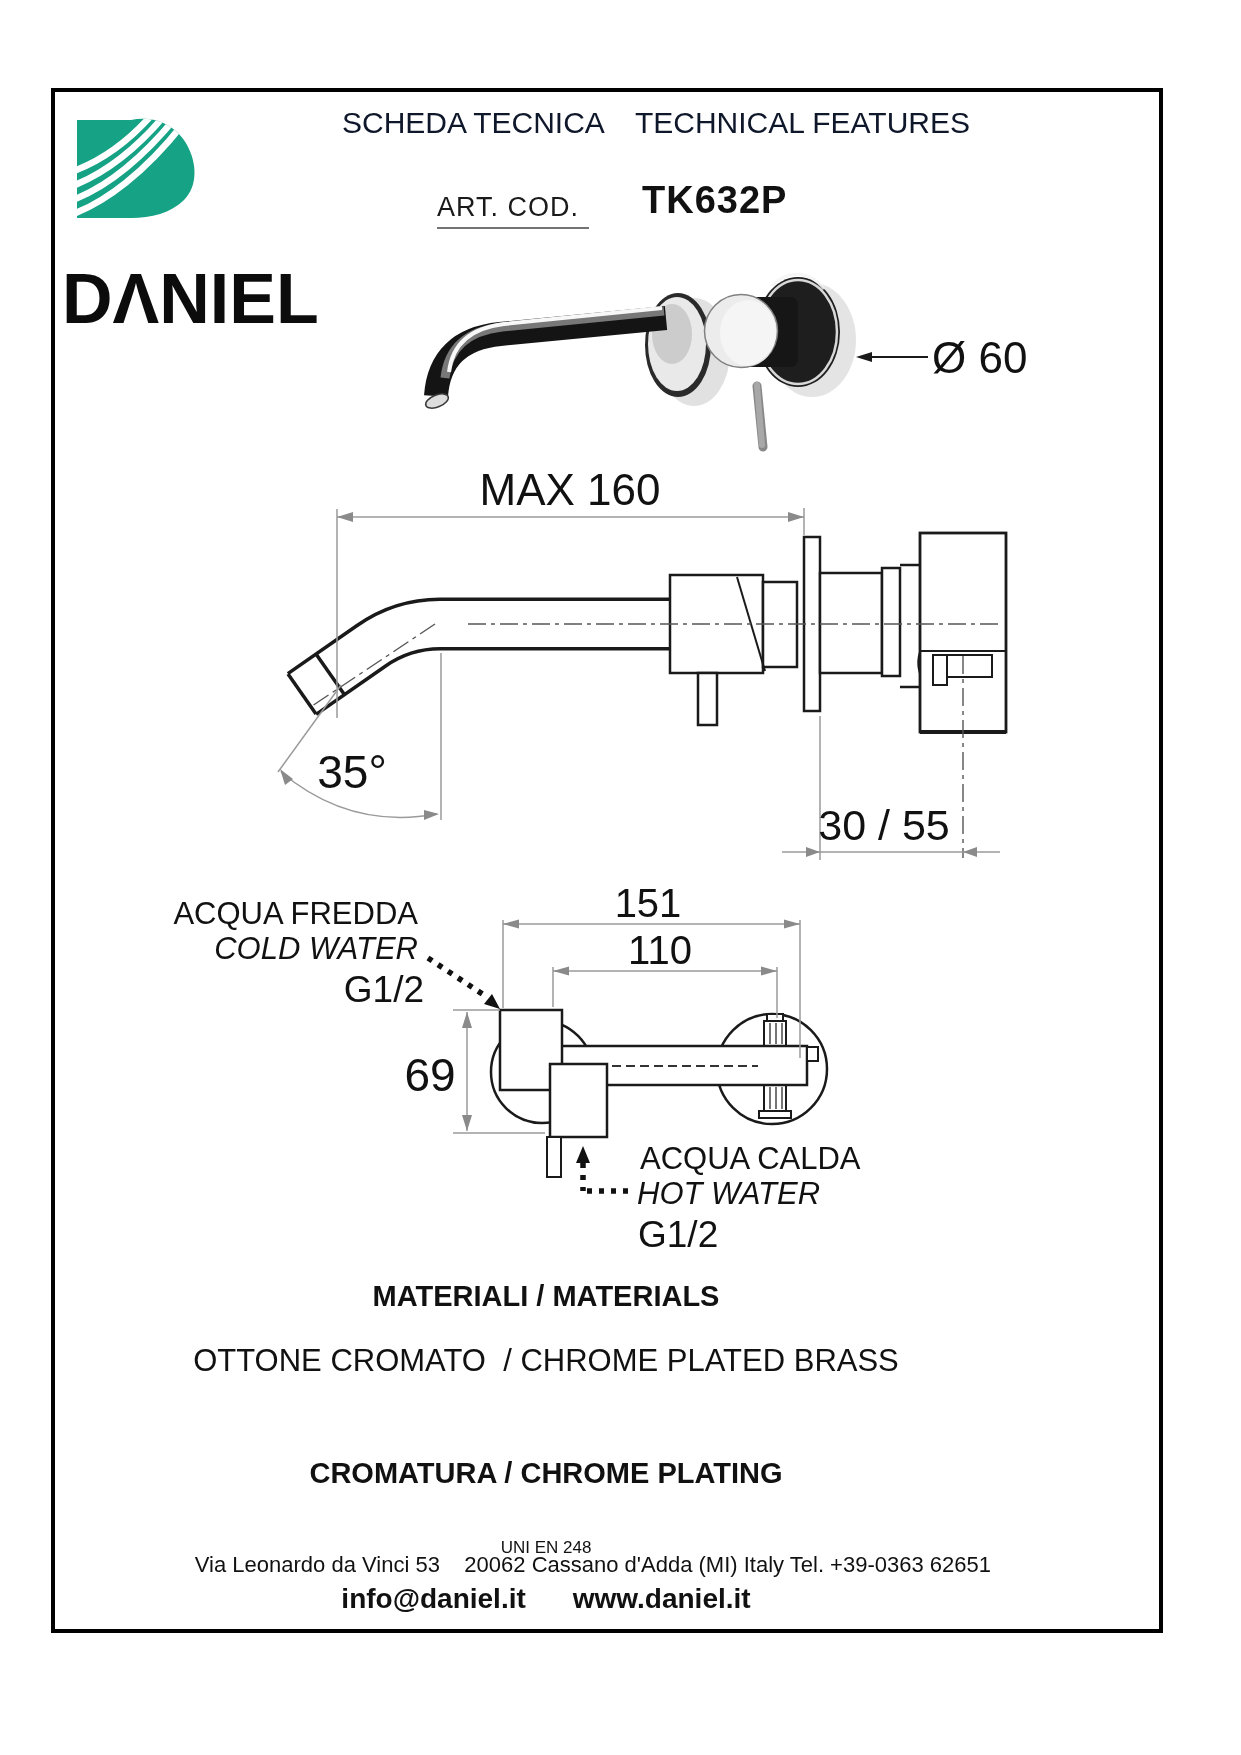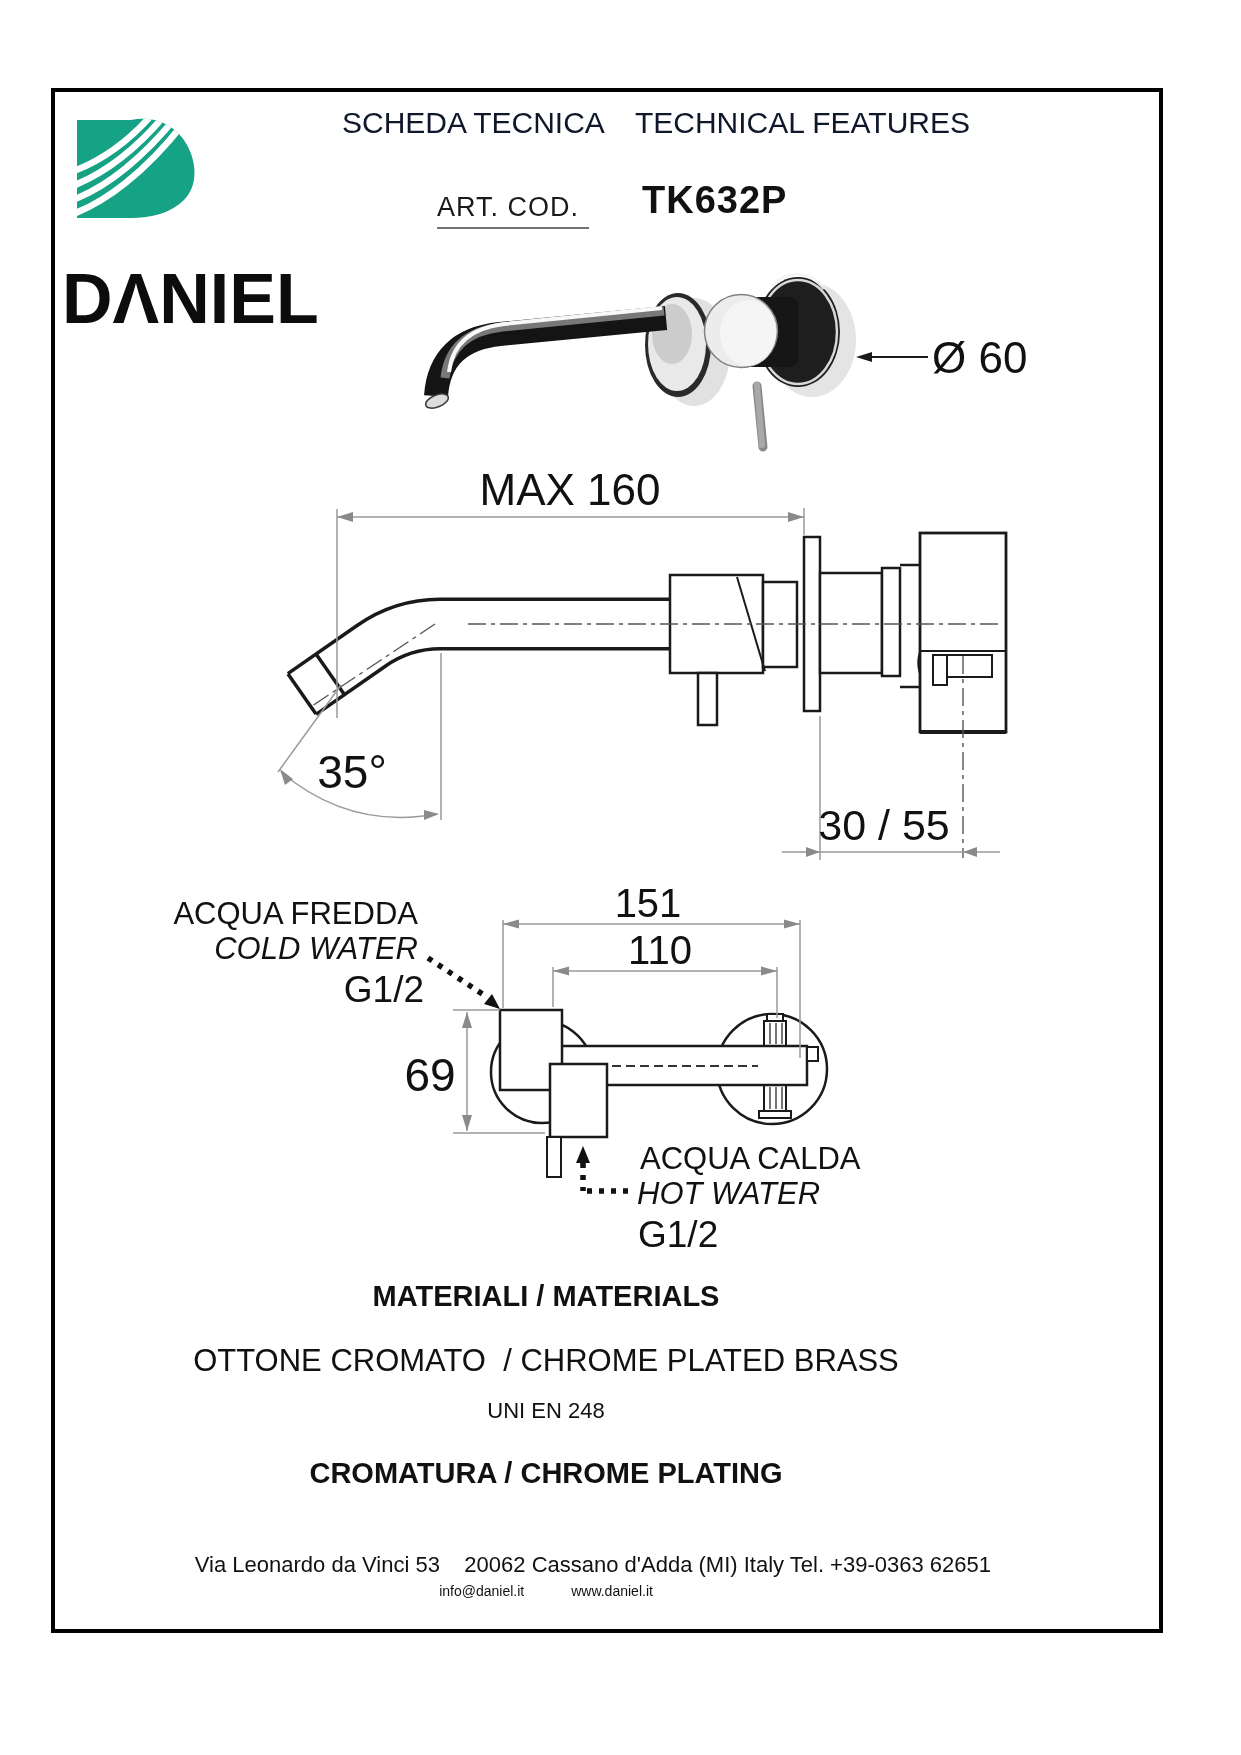--- a/index.html
+++ b/index.html
@@ -11,24 +11,24 @@
              letter-spacing:0px;color:#0c0c0c;line-height:1;margin-top:36px;}
   .hdr-title{position:absolute;left:342px;top:106px;width:628px;display:flex;
              justify-content:space-between;font-size:30px;color:#0f172a;}
   .art-cod{position:absolute;left:437px;top:192px;font-size:27px;letter-spacing:1px;
            border-bottom:2px solid #737373;padding:0 10px 4px 0;color:#1a1a1a;}
   .art-val{position:absolute;left:642px;top:179px;font-size:38px;font-weight:bold;letter-spacing:1px;}
   .center-col{position:absolute;left:51px;width:990px;text-align:center;white-space:pre;}
   .m-head{top:1280px;font-size:29px;font-weight:bold;}
   .m-val{top:1343px;font-size:31px;}
   .c-head{top:1457px;font-size:29px;font-weight:bold;}
-  .uni{top:1398px;font-size:22px;}
+  .uni{top:1538px;font-size:17px;}
   .foot1{top:1552px;font-size:22px;left:51px;width:940px;text-align:right;}
   .foot2{position:absolute;top:1583px;left:51px;width:990px;display:flex;
-         justify-content:center;gap:47px;font-size:14px;}
+         justify-content:center;gap:47px;font-size:28px;font-weight:bold;}
   svg text{font-family:"Liberation Sans",sans-serif;fill:#111;}
 </style>
 </head>
 <body>
 
 <div class="sheet">
   <div class="frame"></div>
 
   <svg class="abs" style="left:75px;top:112px;" width="132" height="112" viewBox="0 0 132 112">
     <defs>

